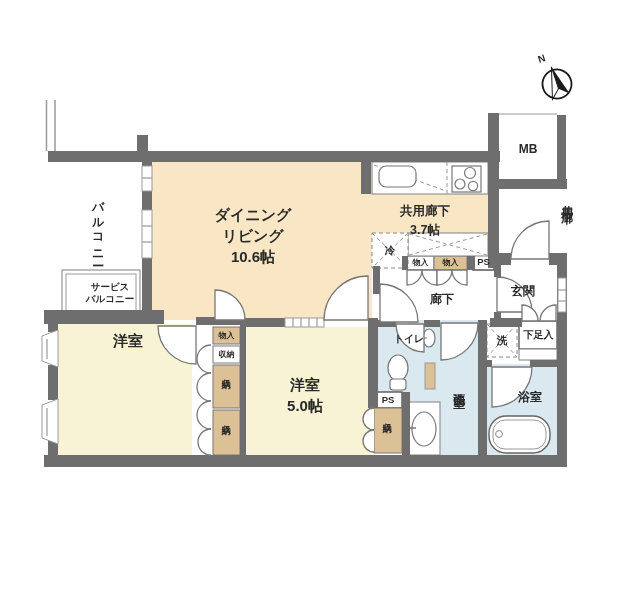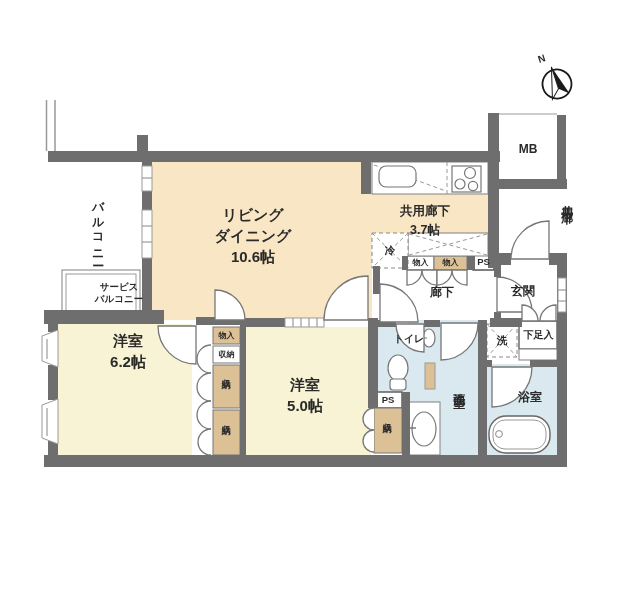--- a/index.html
+++ b/index.html
@@ -192,52 +192,51 @@
   </g>
 
   <g transform="rotate(-18 557 84)">
     <circle cx="557" cy="84" r="14.5" fill="none" stroke="#1a1a1a" stroke-width="1.8"></circle>
     <path d="M557,66 L566,97 L557,89 Z" fill="#1a1a1a"></path>
     <path d="M557,66 L548,97 L557,89 Z" fill="#fff" stroke="#1a1a1a" stroke-width="1"></path>
   </g>
 </svg>
 
   <div class="lbl big" style="left:163px;top:204px;width:180px;">
+    <div>ダイニング</div>
     <div>リビング</div>
-    <div>ダイニング</div>
     <div>10.6帖</div>
   </div>
 
   <div class="lbl" style="left:365px;top:202px;width:120px;font-size:12.5px;line-height:19px;">
     <div>共用廊下</div>
     <div>3.7帖</div>
   </div>
 
   <div class="lbl big" style="left:58px;top:330px;width:140px;">
     <div>洋室</div>
-    <div>6.2帖</div>
   </div>
 
   <div class="lbl big" style="left:235px;top:374px;width:140px;">
     <div>洋室</div>
     <div>5.0帖</div>
   </div>
 
   <div class="lbl mid vtext" style="left:90px;top:192px;font-weight:bold;">バルコニー</div>
 
-  <div class="lbl" style="left:71px;top:281px;width:96px;font-size:9.5px;line-height:12px;">
+  <div class="lbl" style="left:62px;top:281px;width:96px;font-size:9.5px;line-height:12px;">
     <div>サービス</div>
     <div>バルコニー</div>
   </div>
 
   <div class="lbl mid vtext" style="left:559px;top:195px;">共用廊下</div>
 
   <div class="lbl mid" style="left:505px;top:141px;width:46px;">MB</div>
   <div class="lbl mid" style="left:500px;top:283px;width:46px;text-align:center;">玄関</div>
-  <div class="lbl mid" style="left:420px;top:284px;width:44px;">廊下</div>
+  <div class="lbl mid" style="left:420px;top:291px;width:44px;">廊下</div>
   <div class="lbl sm" style="left:378px;top:332px;width:62px;">トイレ</div>
   <div class="lbl mid vtext" style="left:451px;top:383px;letter-spacing:2px;">洗面室</div>
   <div class="lbl mid" style="left:510px;top:389px;width:40px;">浴室</div>
   <div class="lbl sm" style="left:520px;top:328px;width:37px;">下足入</div>
 
   <div class="lbl" style="left:380px;top:243px;width:20px;font-size:10.5px;">冷</div>
   <div class="lbl" style="left:492px;top:333px;width:20px;font-size:10.5px;">洗</div>
 
   <div class="lbl xs" style="left:407px;top:258px;width:27px;">物入</div>
   <div class="lbl xs" style="left:434px;top:258px;width:33px;">物入</div>

